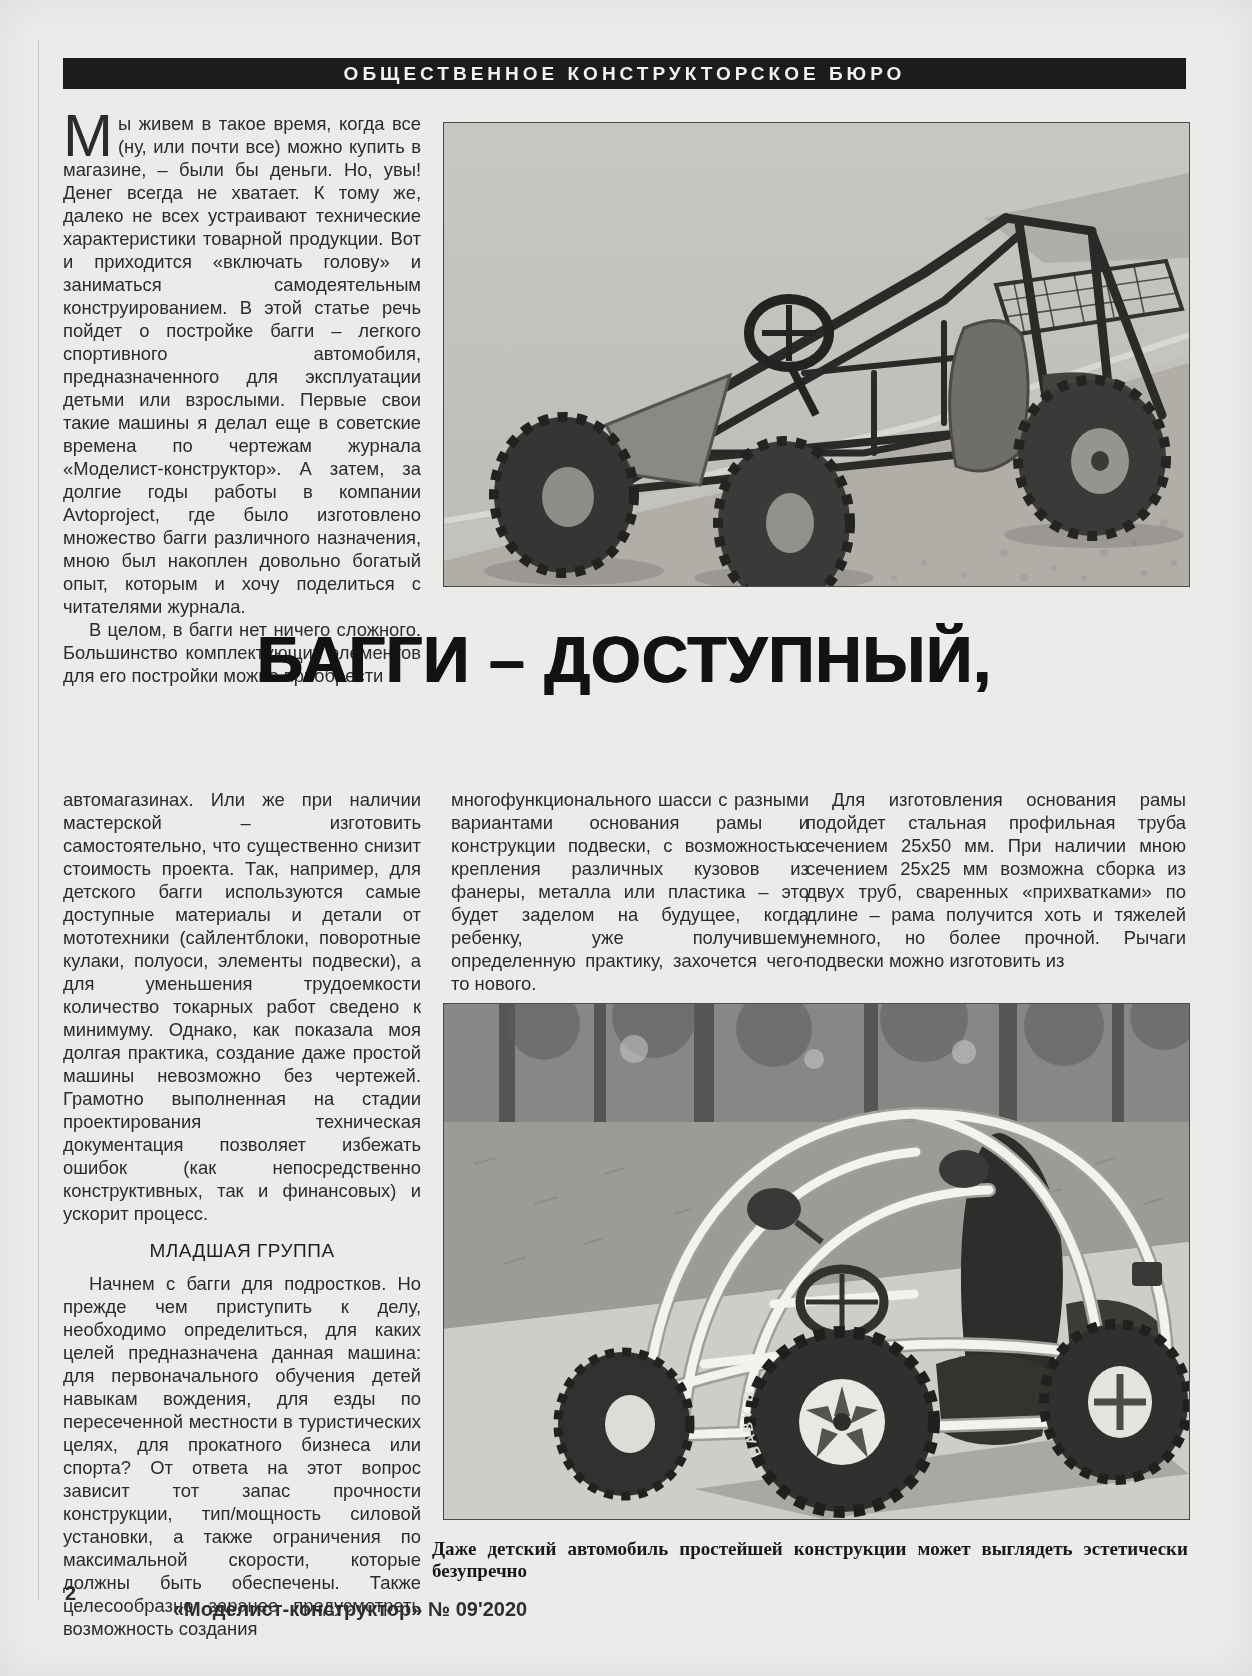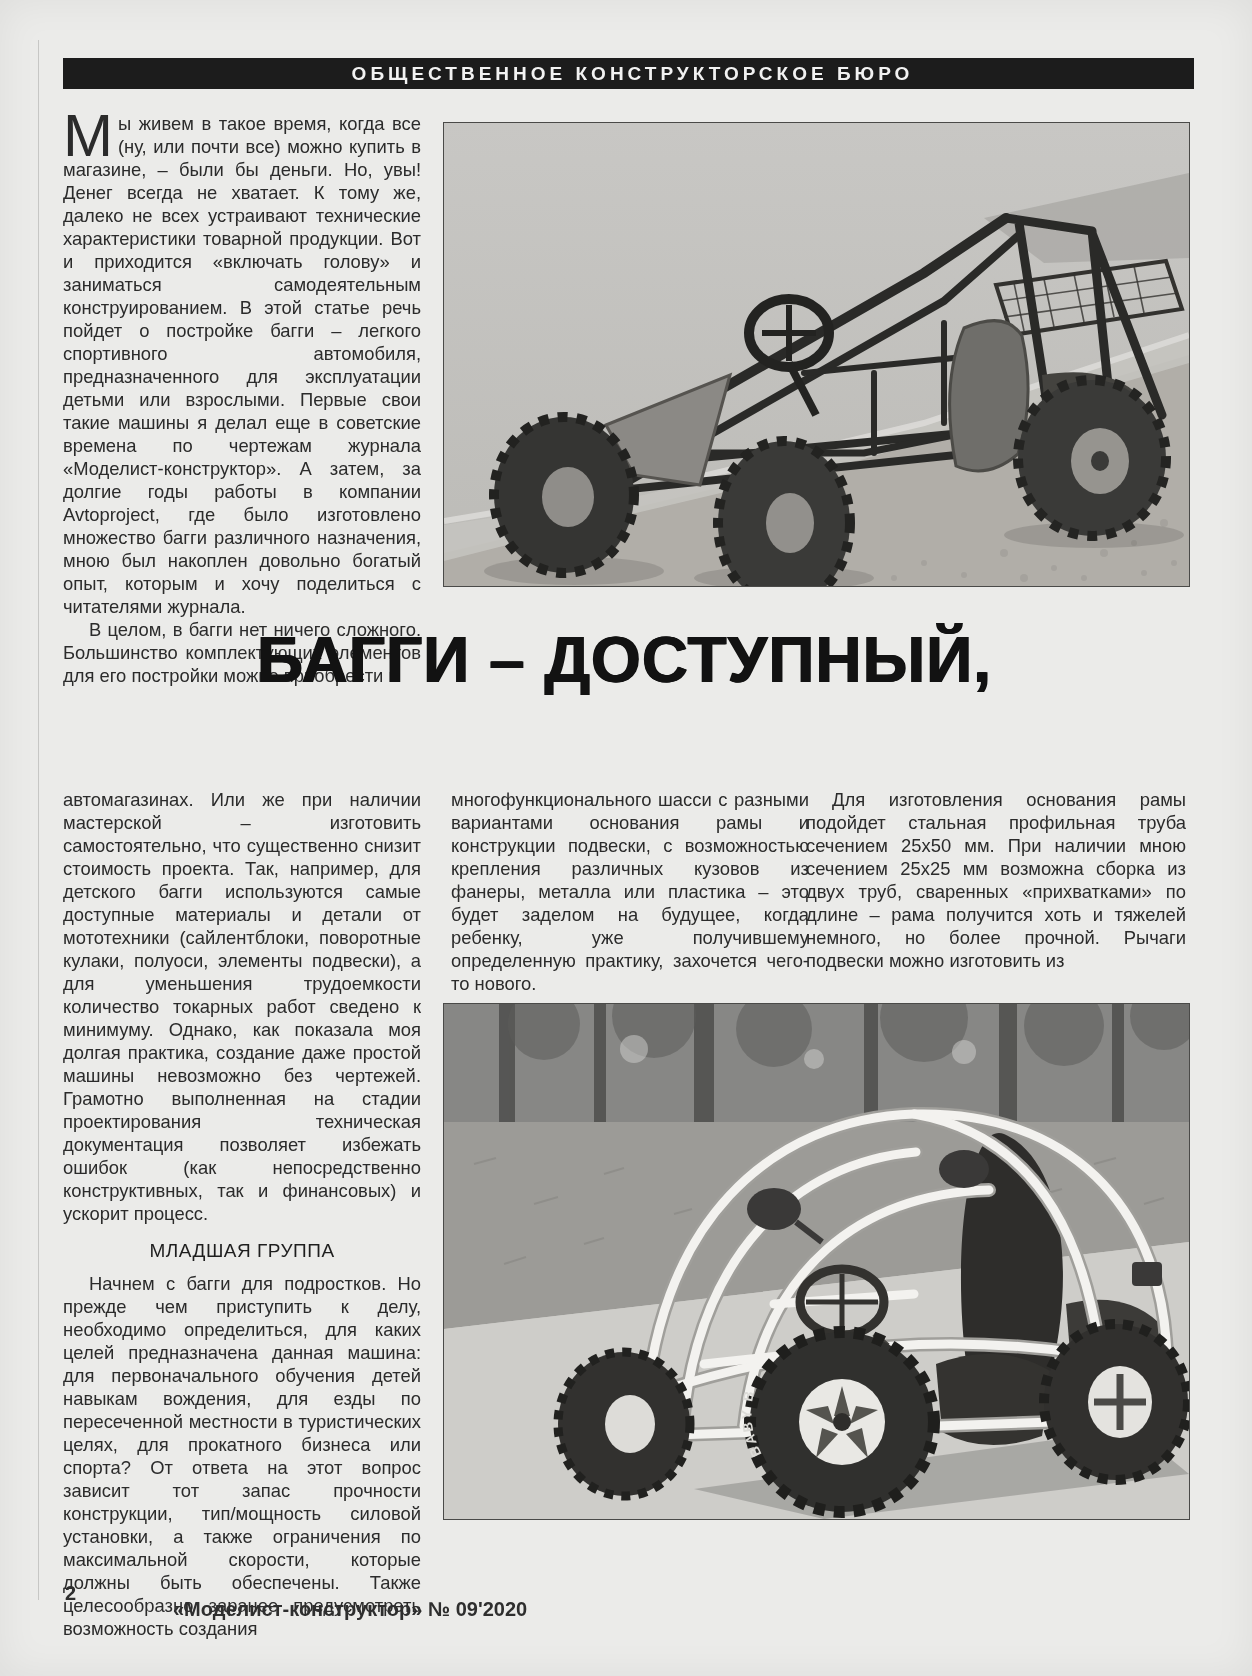--- a/index.html
+++ b/index.html
@@ -4,21 +4,21 @@
 <style>
   html,body{margin:0;padding:0;background:#dcdcda;}
   .page{
     position:relative;width:1252px;height:1676px;background:#ebebe9;
     font-family:"Liberation Sans",sans-serif;color:#262626;overflow:hidden;
     box-shadow:inset 0 0 40px rgba(0,0,0,.06);
   }
   .scan-edge{position:absolute;left:38px;top:40px;width:1px;height:1560px;background:#c7c7c5;}
   .header-bar{
     position:absolute;left:63px;top:58px;width:1123px;height:31px;background:#1c1c1c;
-    display:flex;align-items:center;justify-content:center;padding-left:8px;
+    display:flex;align-items:center;justify-content:center;
   }
   .header-bar span{color:#f2f2f2;font-weight:700;font-size:19px;letter-spacing:4px;}
   .col{position:absolute;font-size:18.4px;line-height:23px;text-align:justify;color:#2b2b2b;}
   .col p{margin:0;}
   .indent{text-indent:26px;}
   .dropcap{
     float:left;font-size:60px;line-height:44px;font-weight:400;color:#2b2b2b;
     padding:2px 5px 0 0;
   }
   .intro{left:63px;top:112px;width:358px;}
@@ -252,18 +252,19 @@
         <defs>
             <path id="tirearc" d="M318,450 A88,86 0 0 1 312,382"></path>
           </defs>
         <text font-family="Liberation Sans, sans-serif" font-size="14" font-weight="700" fill="#dcdbd7" letter-spacing="2">
           <textPath href="#tirearc">BABY BUGGY</textPath>
         </text>
       </g>
     </svg>
   </figure>
 
+  <div class="caption">Даже детский автомобиль простейшей конструкции может выглядеть эстетически безупречно</div>
 
   <div class="footer">
     <span>2</span>
     <span class="mag">«Моделист-конструктор» № 09'2020</span>
   </div>
 </div>
 
 </body></html>

